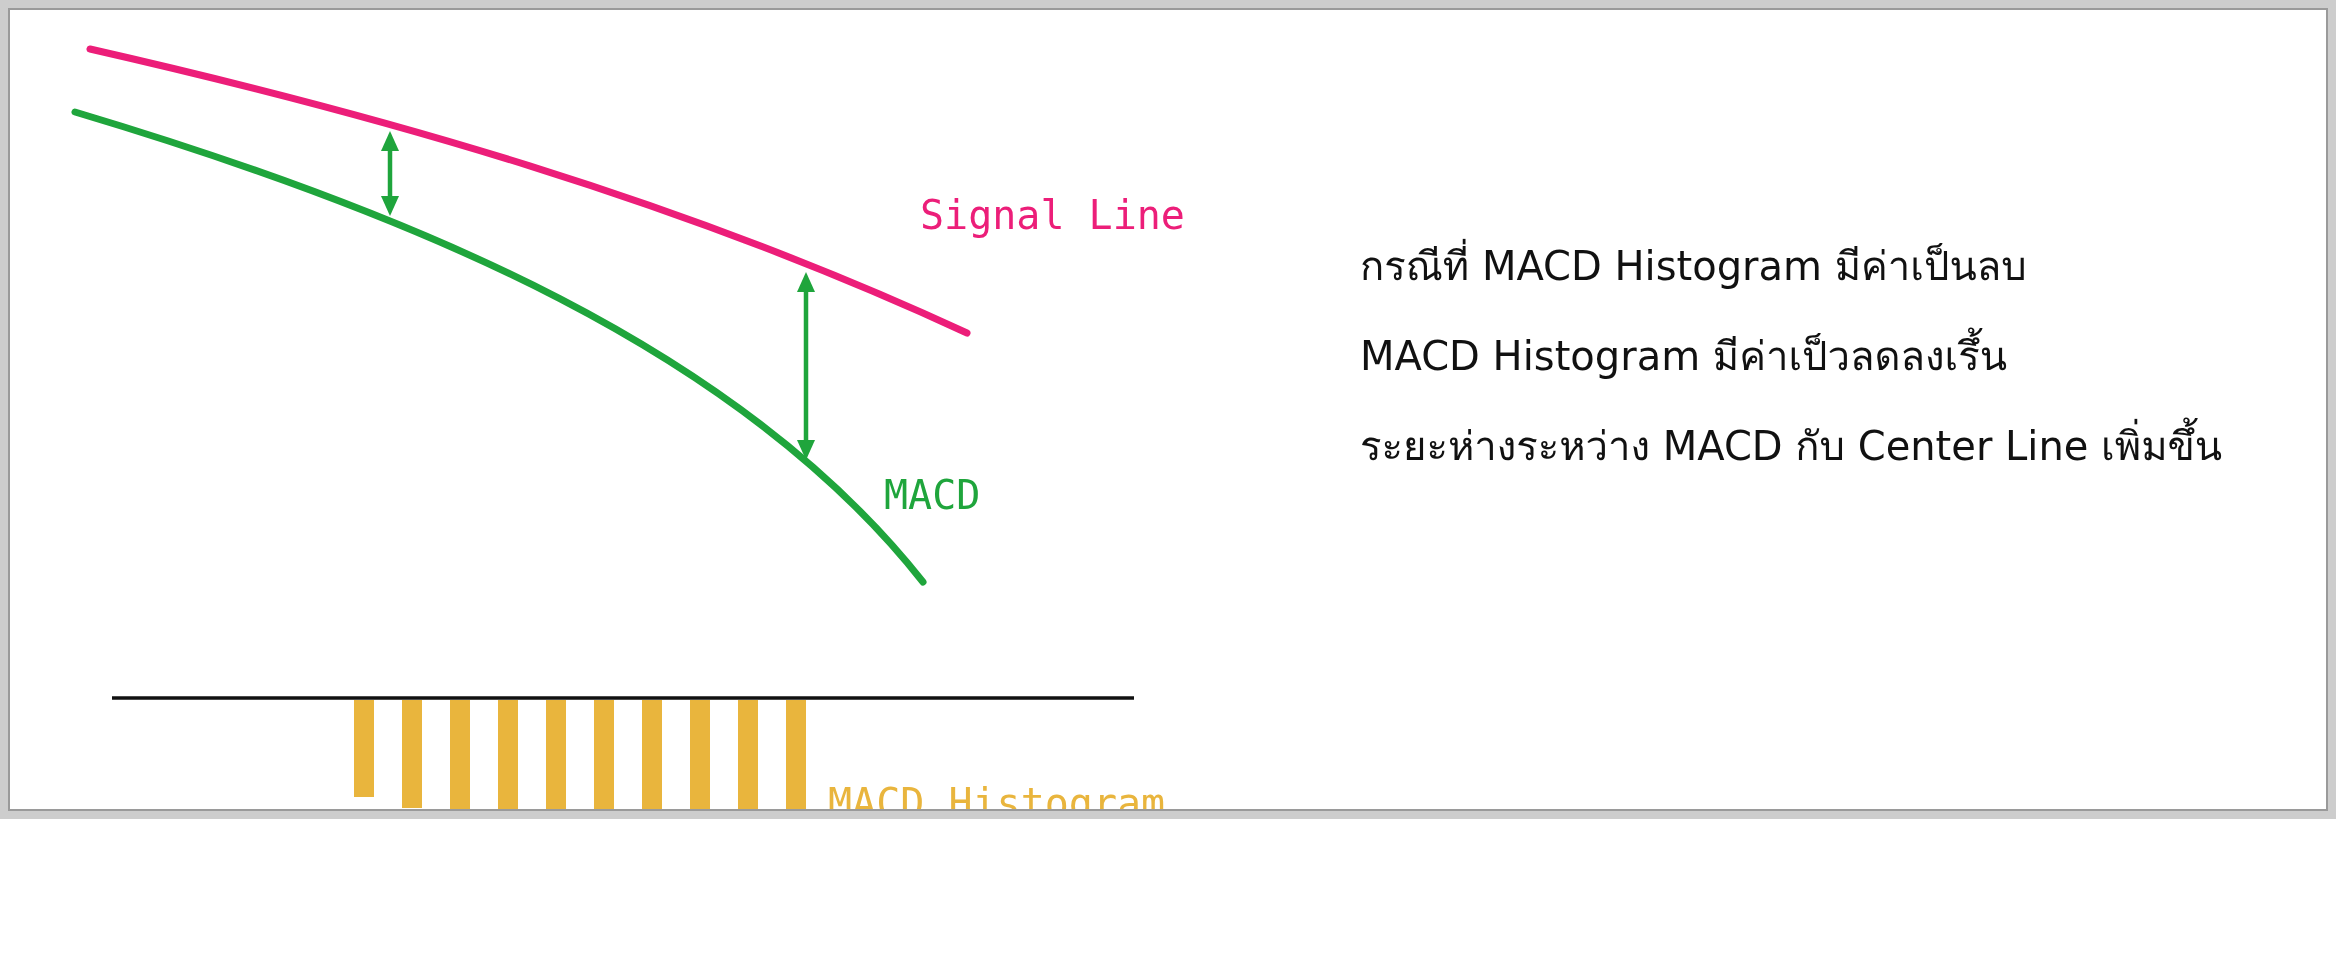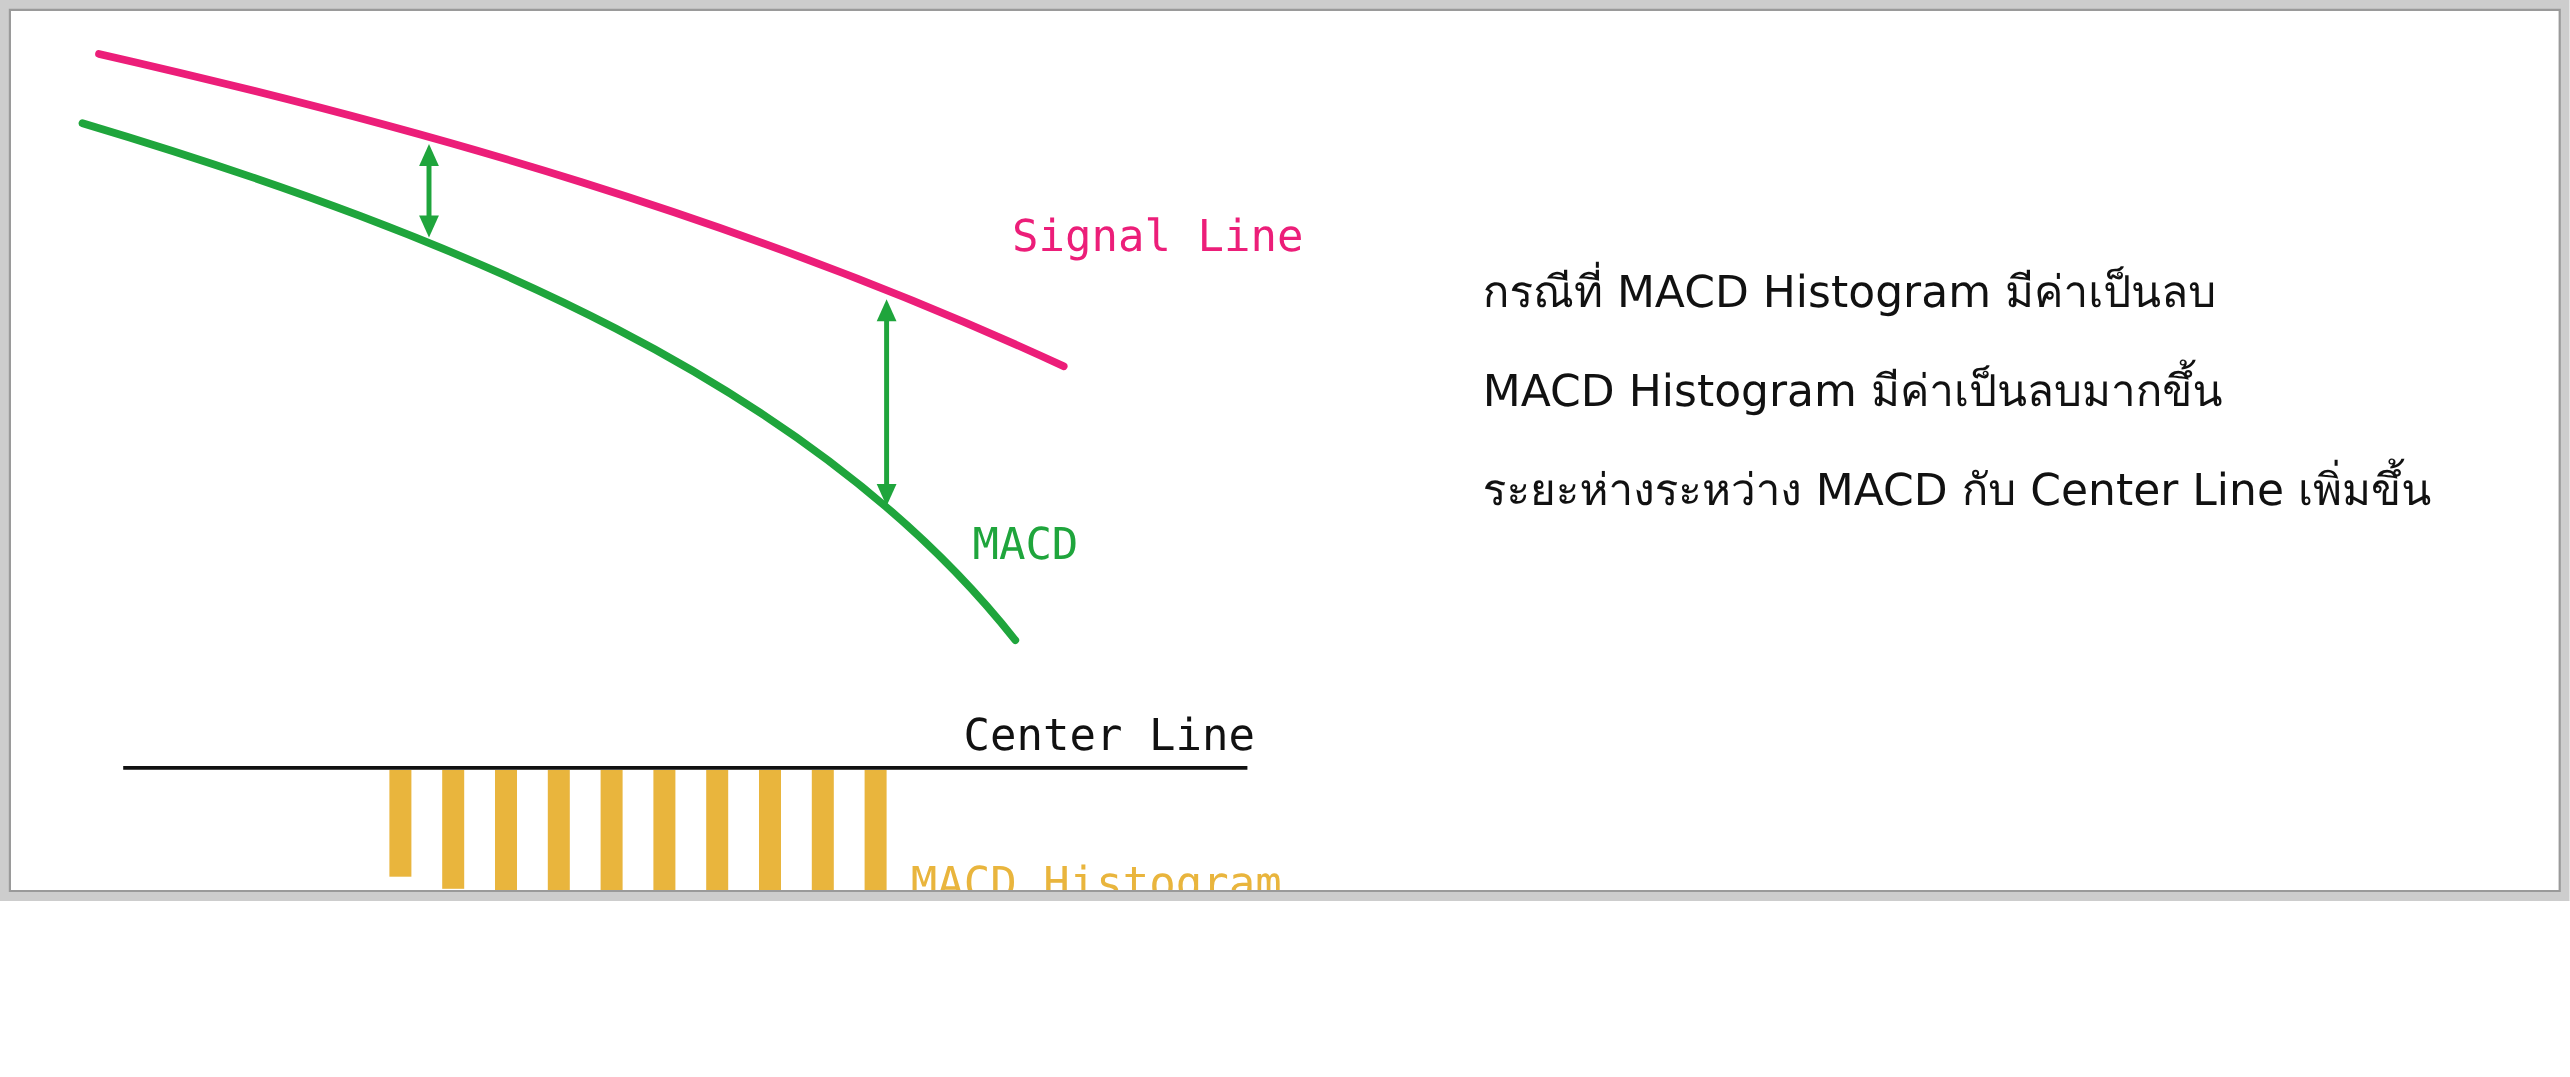--- a/index.html
+++ b/index.html
@@ -51,21 +51,21 @@
     .annotation {
       position: absolute;
       left: 1348px;
       top: 221px;
       color: var(--c-ink);
       font-family: "DejaVu Sans", sans-serif;
       font-size: 40px;
       line-height: 90px;
       white-space: nowrap;
     }
-    .annotation .line { height: 90px; }
+    .annotation .line { height: 90px; margin-left: 12px; }
   </style>
 </head>
 <body>
 
 <div class="page">
   <div class="frame-overlay"></div>
 
   <svg class="canvas" width="2336" height="979" viewBox="0 0 2336 979">
 
     <path class="curve-signal" d="M 90 49 C 380 115, 680 200, 967 333"></path>
@@ -102,22 +102,21 @@
     <g>
       <line class="trend-arrow" x1="366" y1="836" x2="712" y2="940"></line>
       <polygon class="trend-arrow-head" points="733,946 709.5,947.5 714,932"></polygon>
     </g>
   </svg>
 
   <div class="label label-signal">Signal Line</div>
 
   <div class="label label-macd">MACD</div>
 
-  <div class="label label-center">Center Line</div>
 
   <div class="label label-histogram">MACD Histogram</div>
 
   <div class="annotation">
     <div class="line">กรณีที่ MACD Histogram มีค่าเป็นลบ</div>
-    <div class="line">MACD Histogram มีค่าเป็นลบมากขึ้น</div>
+    <div class="line">MACD Histogram มีค่าเป็วลดลงเรึ้น</div>
     <div class="line">ระยะห่างระหว่าง MACD กับ Center Line เพิ่มขึ้น</div>
   </div>
 </div>
 
 </body></html>

